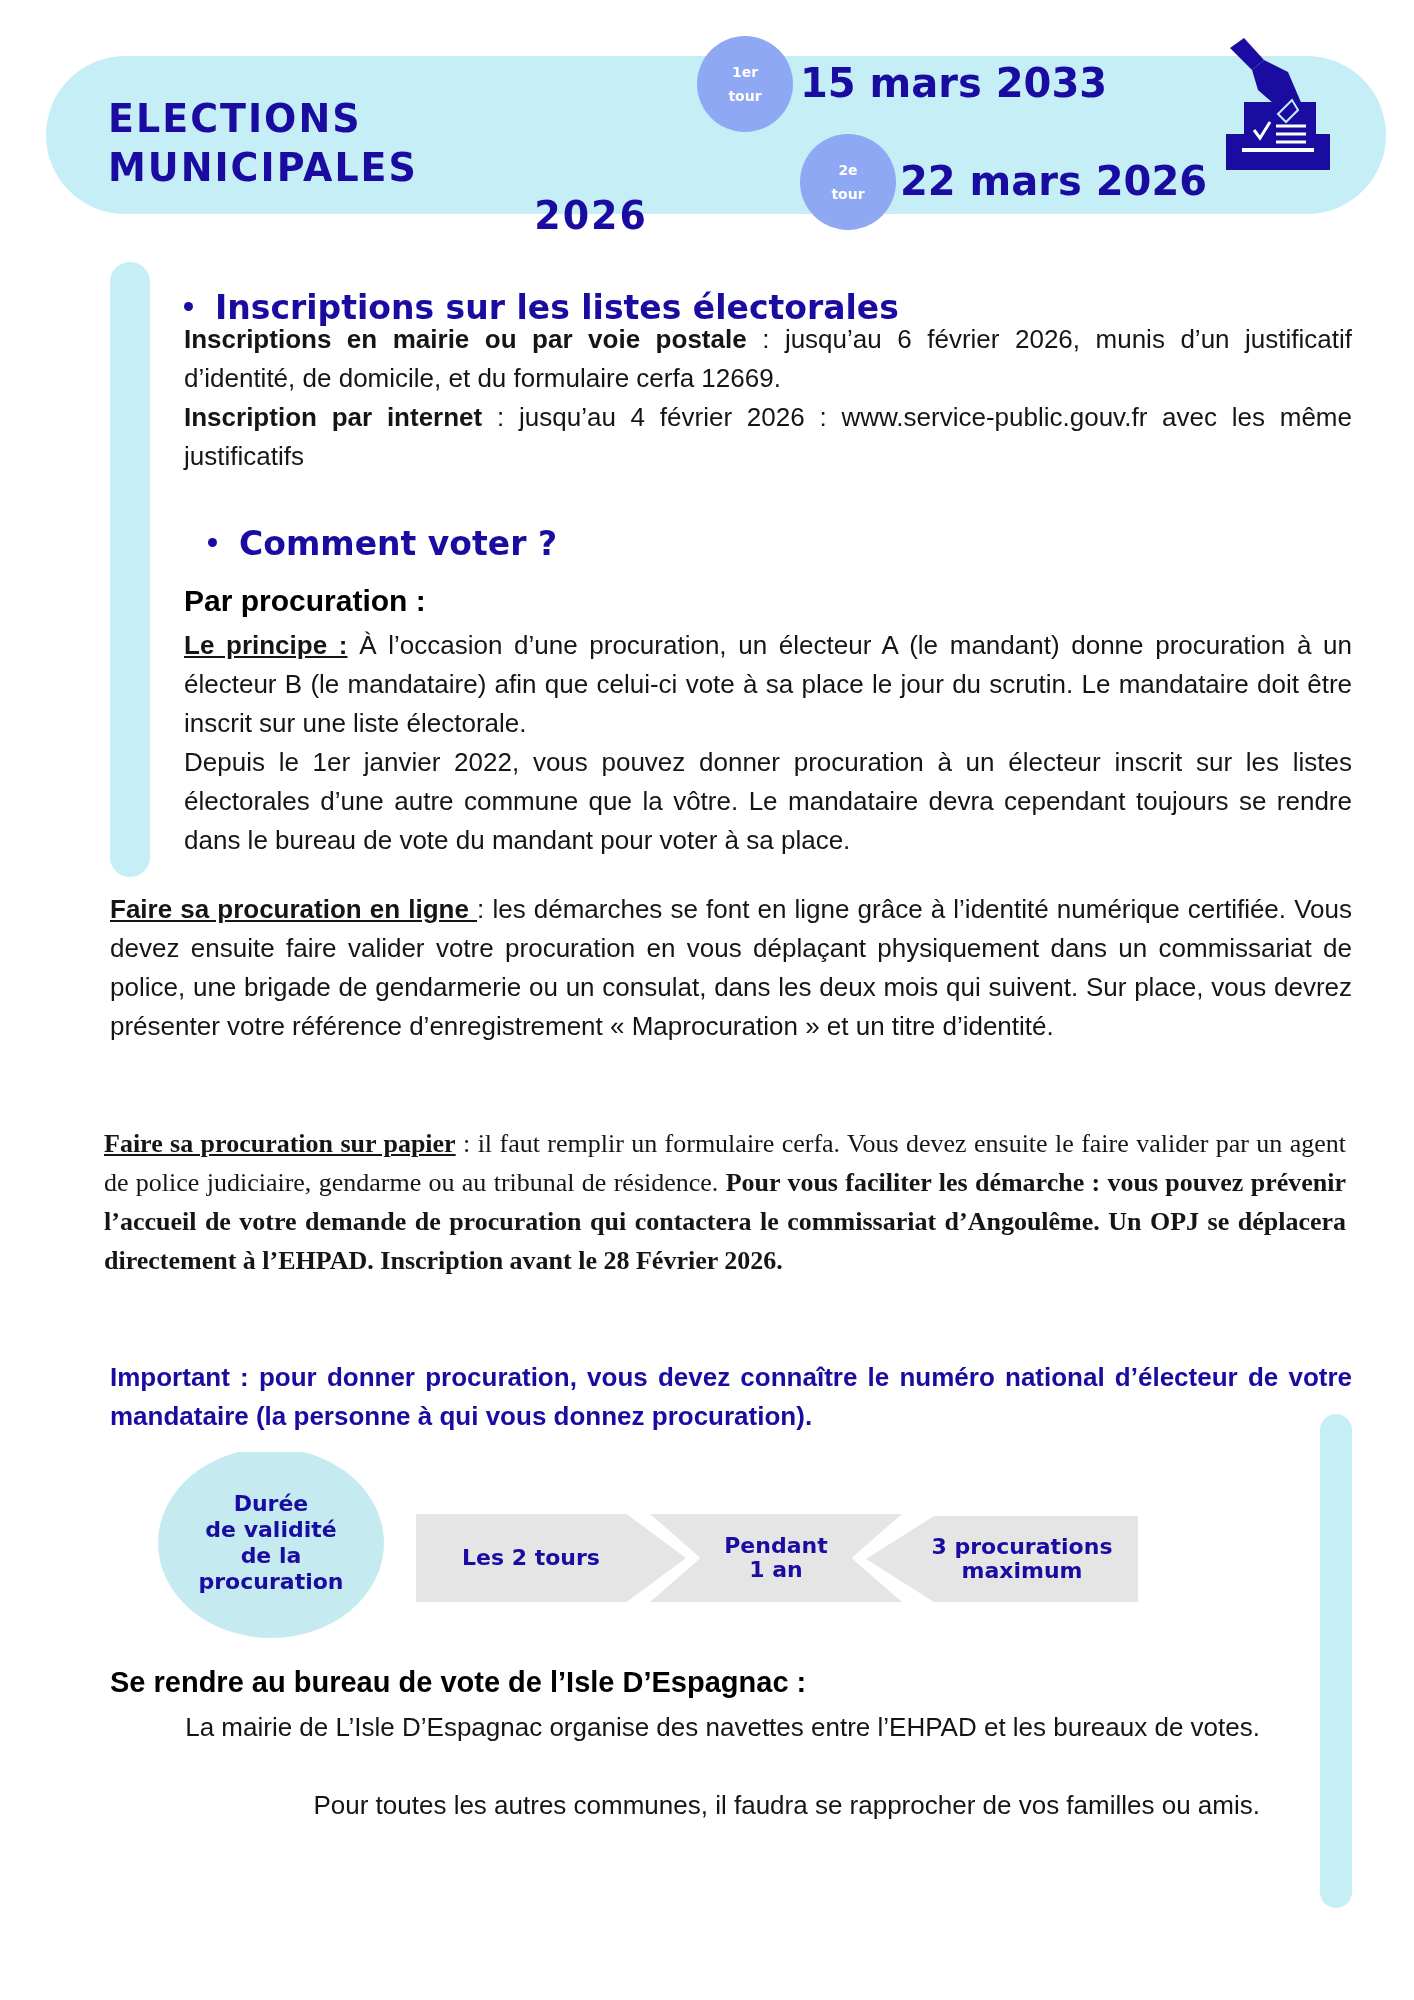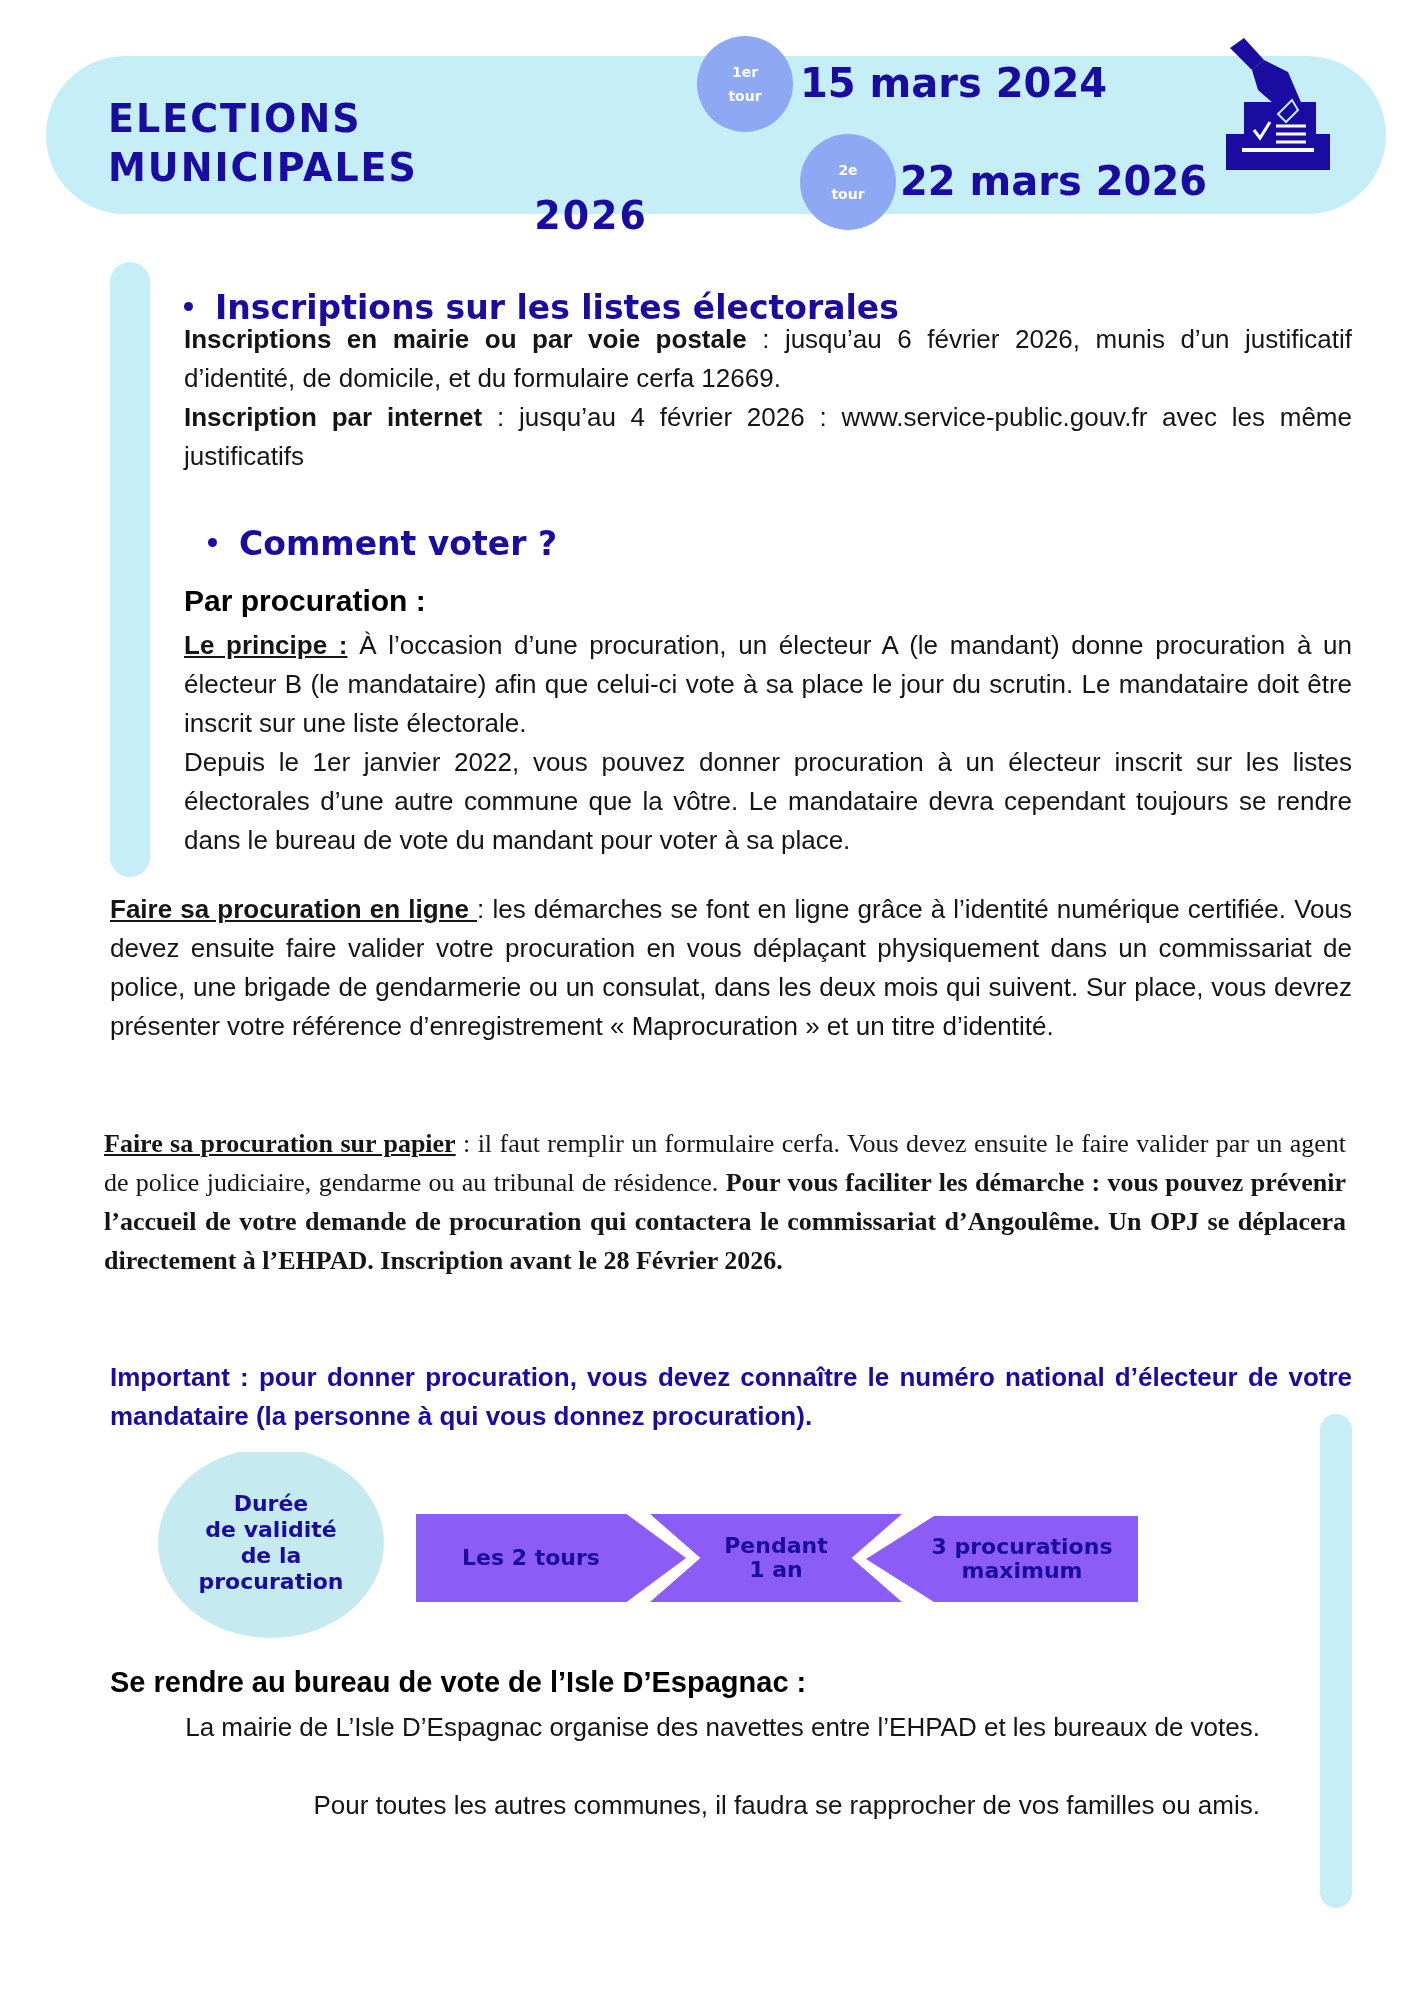--- a/index.html
+++ b/index.html
@@ -34,42 +34,42 @@
   .sub { color:#000000; font-weight:bold; font-family:"Liberation Sans", sans-serif; font-size:30px; }
   .important { color:#1a0ca0; font-weight:bold; font-family:"Liberation Sans", sans-serif;
                font-size:26px; line-height:39px; text-align:justify; }
 
   
   .circle { left:158px; top:1448px; width:226px; height:190px; background:#c5eaf0; border-radius:50%/50%;
             display:flex; align-items:center; justify-content:center; text-align:center;
             color:#1a0ca0; font-weight:bold; font-size:22px; line-height:26px;
             clip-path: inset(4px 0 0 0); }
   .shape { color:#1a0ca0; font-weight:bold; font-size:22px; line-height:24px; text-align:center;
-           display:flex; align-items:center; justify-content:center; background:#8b5cf6; }
+           display:flex; align-items:center; justify-content:center; background:#e5e5e5; }
   .arrow1 { left:416px; top:1514px; width:270px; height:88px;
             clip-path:polygon(0 0, 78% 0, 100% 50%, 78% 100%, 0 100%); }
   .arrow2 { left:650px; top:1514px; width:252px; height:88px;
             clip-path:polygon(0 0, 100% 0, 80% 50%, 100% 100%, 0 100%, 20% 50%); }
   .arrow3 { left:866px; top:1516px; width:272px; height:86px;
             clip-path:polygon(25% 0, 100% 0, 100% 100%, 25% 100%, 0 50%); padding-left:40px; box-sizing:border-box; }
 </style>
 </head>
 <body>
 
 <div class="abs banner"></div>
 <div class="abs title">
   <span class="l1">ELECTIONS MUNICIPALES</span>
   <span>2026</span>
 </div>
 
 <div class="abs tour" style="left:697px;top:36px;">
   <span>1er</span>
   <span>tour</span>
 </div>
-<div class="abs date" style="left:800px;top:60px;">15 mars 2024</div>
+<div class="abs date" style="left:800px;top:60px;">15 mars 2033</div>
 
 <div class="abs tour" style="left:800px;top:134px;">
   <span>2e</span>
   <span>tour</span>
 </div>
 <div class="abs date" style="left:900px;top:158px;">22 mars 2026</div>
 
 <svg class="abs ballot" viewBox="0 0 120 140">
   <path d="M0 0 L0 0"></path>
   <polygon points="14,18 28,8 48,30 36,40" fill="#1a0ca0"></polygon>

